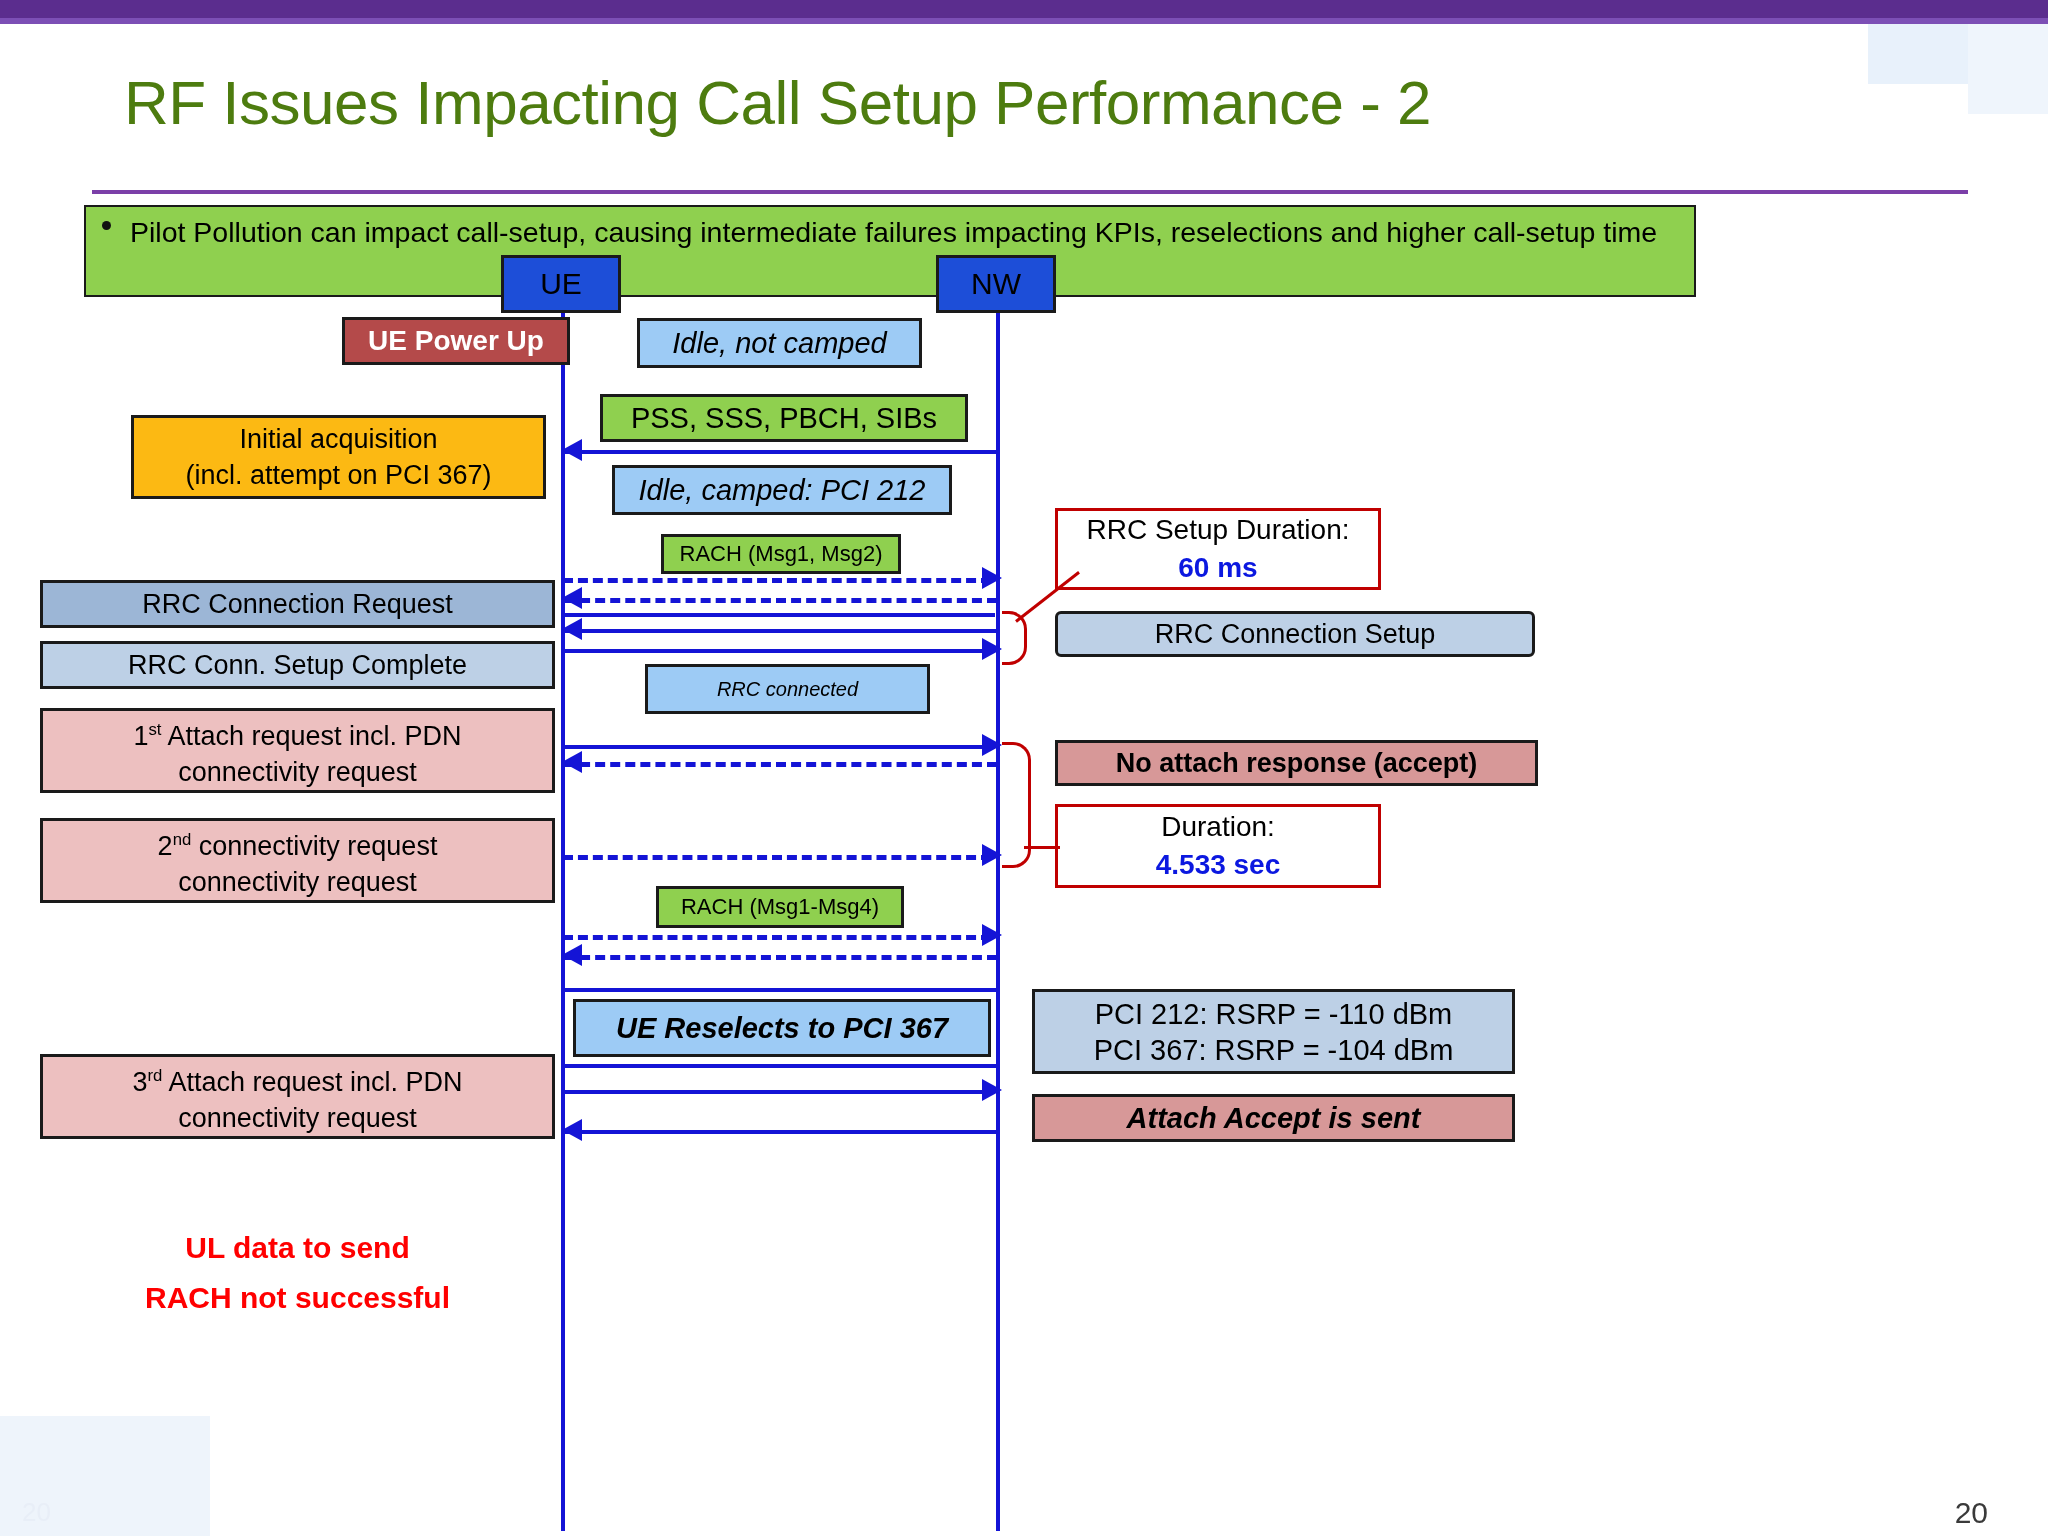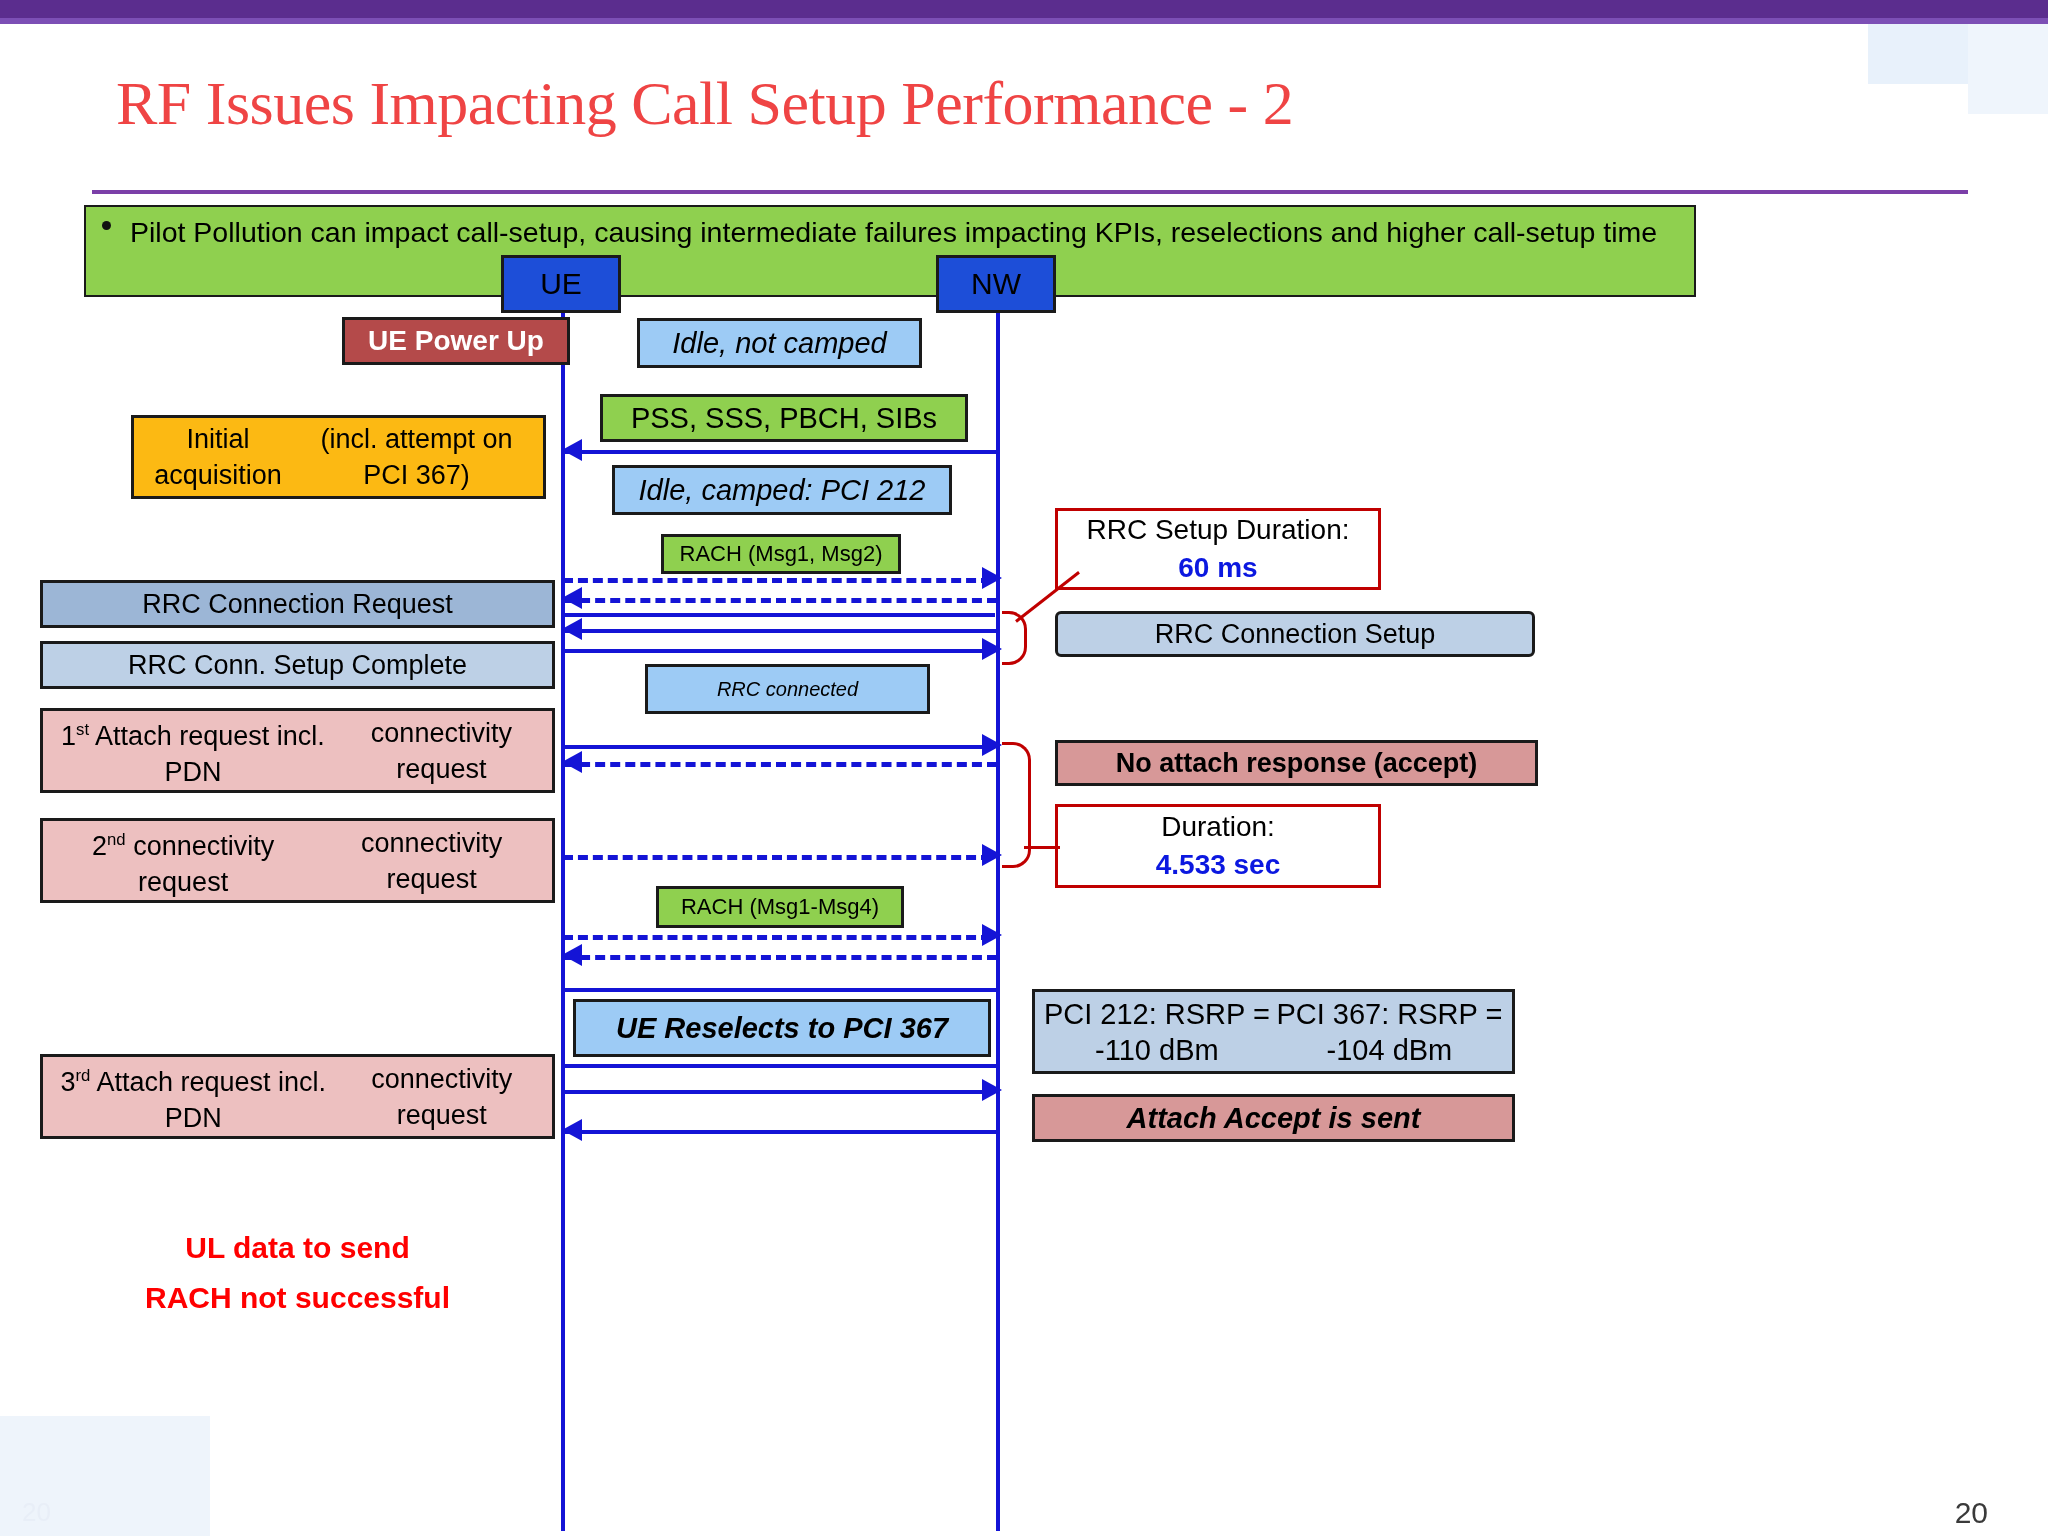--- a/index.html
+++ b/index.html
@@ -12,24 +12,23 @@
   }
   
   #topbar-purple{position:absolute;left:0;top:0;width:2048px;height:18px;background:#5b2d8e;}
   #topbar-purple2{position:absolute;left:0;top:18px;width:2048px;height:6px;background:#7c4fb5;}
   #corner-tint{position:absolute;right:60px;top:24px;width:120px;height:60px;background:#e8f1fb;}
   #corner-tint2{position:absolute;right:0px;top:24px;width:80px;height:90px;background:#eff5fc;}
   #bottomleft-tint{position:absolute;left:0;bottom:0;width:210px;height:120px;background:#eef4fb;}
 
   
   #slide-title{
-    position:absolute;left:116px;top:58px;width:1860px;height:90px;
-    color:#ef4444;font-size:62px;line-height:90px;letter-spacing:-0.5px;
+    position:absolute;left:124px;top:58px;width:1860px;height:90px;
+    color:#4d7c0f;font-size:62px;line-height:90px;letter-spacing:-0.5px;
     white-space:nowrap;
-    font-family:Liberation Serif, serif;
   }
   #title-rule{position:absolute;left:92px;top:190px;width:1876px;height:4px;background:#7b3fa8;}
 
   
   #bullet-box{
     position:absolute;left:84px;top:205px;width:1612px;height:92px;
     background:#8fd04f;border:2px solid #1a1a1a;box-sizing:border-box;
   }
   #bullet-dot{position:absolute;left:16px;top:14px;width:9px;height:9px;border-radius:50%;background:#111;}
   #bullet-text{
@@ -57,21 +56,21 @@
   .nbox.lightblue{background:#9dcbf5;font-style:italic;}
   .nbox.green    {background:#8fd04f;}
   .nbox.steel    {background:#9cb6d6;}
   .nbox.steel2   {background:#bdd0e6;}
   .nbox.pink     {background:#edc0c0;}
   .nbox.rose     {background:#d79898;font-weight:bold;}
   .nbox.callout  {background:#ffffff;border:3px solid #c00000;flex-direction:column;}
   .nbox.bold     {font-weight:bold;margin-left:24px;}
   .nbox.italicbold{font-style:italic;font-weight:bold;}
 
-  .two-line{display:flex;justify-content:center;}
+  .two-line{display:flex;flex-direction:column;justify-content:center;}
   .callout .ln1{font-size:28px;line-height:38px;color:#000;}
   .callout .ln2{font-size:28px;line-height:38px;color:#0b18e0;font-weight:bold;}
 
   
   #ul-data-note{
     position:absolute;left:40px;top:1223px;width:515px;text-align:center;
     color:#ff0000;font-weight:bold;font-size:30px;line-height:50px;
   }
 
   

